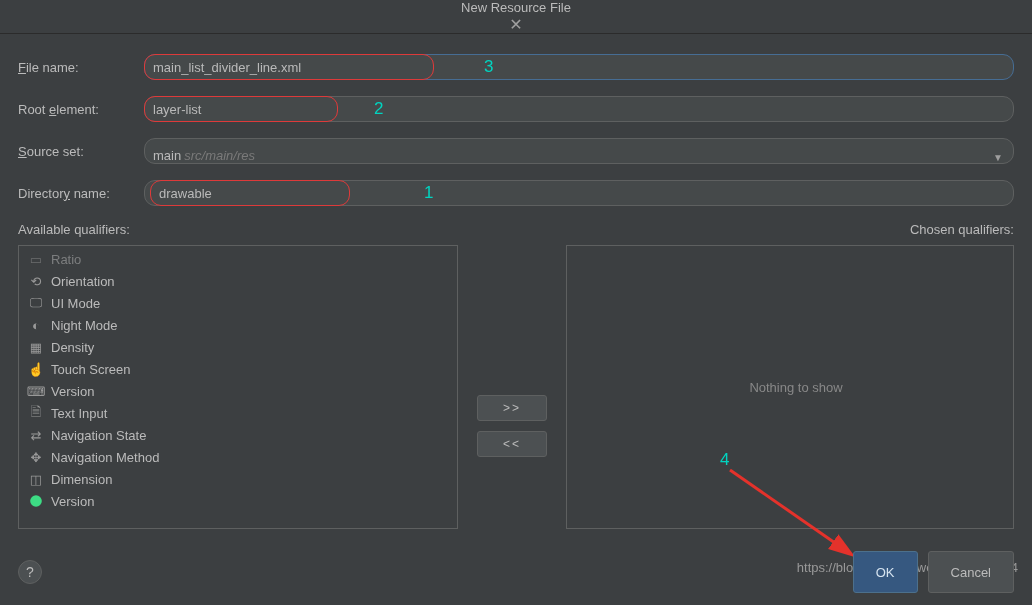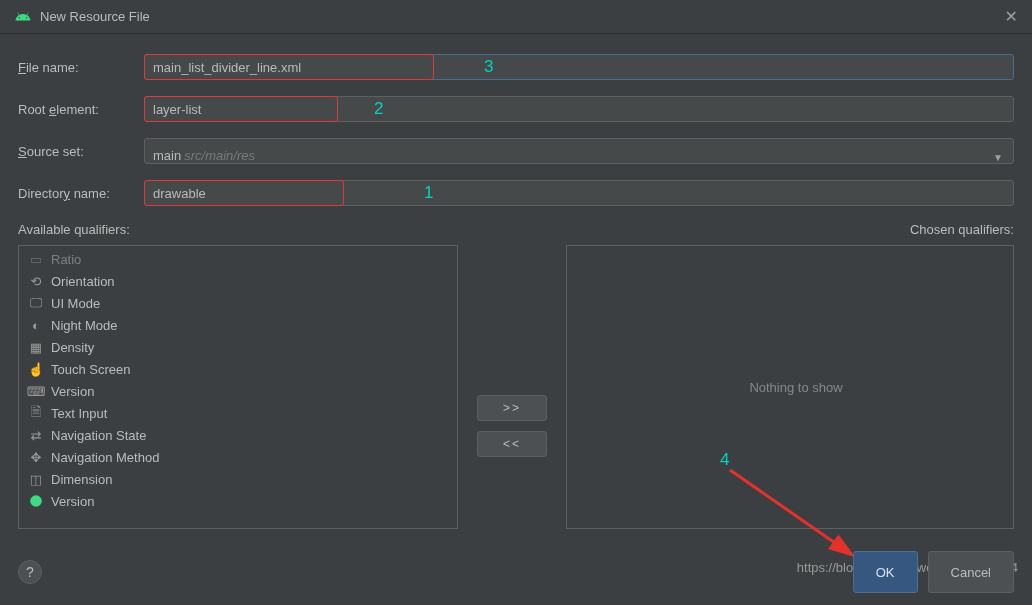--- a/index.html
+++ b/index.html
@@ -4,33 +4,33 @@
   <style>
     * { box-sizing: border-box; margin: 0; padding: 0; }
     body {
       width: 1032px; height: 605px;
       background: #3c3f41; color: #bbb;
       font-family: -apple-system, "Segoe UI", Arial, sans-serif;
       font-size: 13px; overflow: hidden; position: relative;
     }
     .titlebar {
       height: 34px; display: flex; align-items: center;
-      padding: 0 14px; border-bottom: 1px solid #2b2b2b;
+      padding: 0 14px; border-bottom: 1px solid #2b2b2b; flex-direction: column;
     }
     .titlebar .android-icon { width: 18px; height: 18px; margin-right: 8px; }
     .title { color: #bbb; flex: 1; }
     .close-x { color: #a0a0a0; font-size: 16px; cursor: pointer; }
     .content { padding: 20px 18px 10px 18px; }
     .form-row { display: flex; align-items: center; margin-bottom: 16px; }
     .form-row label { width: 126px; color: #bbb; }
     .form-row label .ul { text-decoration: underline; }
     .input {
       height: 26px; padding: 0 8px;
       background: #45494a; color: #bababa;
-      border: 1px solid #5e6060; border-radius: 3px;
+      border: 1px solid #5e6060; border-radius: 11px;
       font-size: 13px; flex: 1;
     }
     .input.focused { border: 1px solid #466d94; }
     .red-box { border: 1px solid #de3a3a !important; }
     .input-wrap { flex: 1; display: flex; align-items: center; gap: 10px; position: relative; }
     .input-narrow { flex: 0 0 160px; }
     .annotation { color: #00d4c0; font-size: 17px; font-weight: 500; padding-left: 20px; position: absolute; }
     .select { display: flex; align-items: flex-end; padding-right: 10px; }
     .select .hint { color: #7a7a7a; font-style: italic; margin-left: 3px; }
     .select .caret { margin-left: auto; color: #9e9e9e; font-size: 10px; }
@@ -125,21 +125,21 @@
     <div class="input select">
       <span>main</span>
       <span class="hint">src/main/res</span>
       <span class="caret">▼</span>
     </div>
   </div>
 
   <div class="form-row">
     <label>Director<span class="ul">y</span> name:</label>
     <div class="input-wrap">
-      <input class="input red-box" style="flex: 0 0 200px;" value="drawable">
+      <input class="input red-box" style="flex: 0 0 200px; margin-left: 6px;" value="drawable">
       <span class="annotation" style="left:260px">1</span>
       <div class="input" style="position:absolute; left:0; right:0; height:26px; z-index:-1;"></div>
     </div>
   </div>
 
   <div class="qualifiers">
     <div class="qual-col qual-left">
       <div class="qual-label">A<span class="ul">v</span>ailable qualifiers:</div>
       <div class="qual-list">
         <div class="qual-item" style="opacity:.5">

